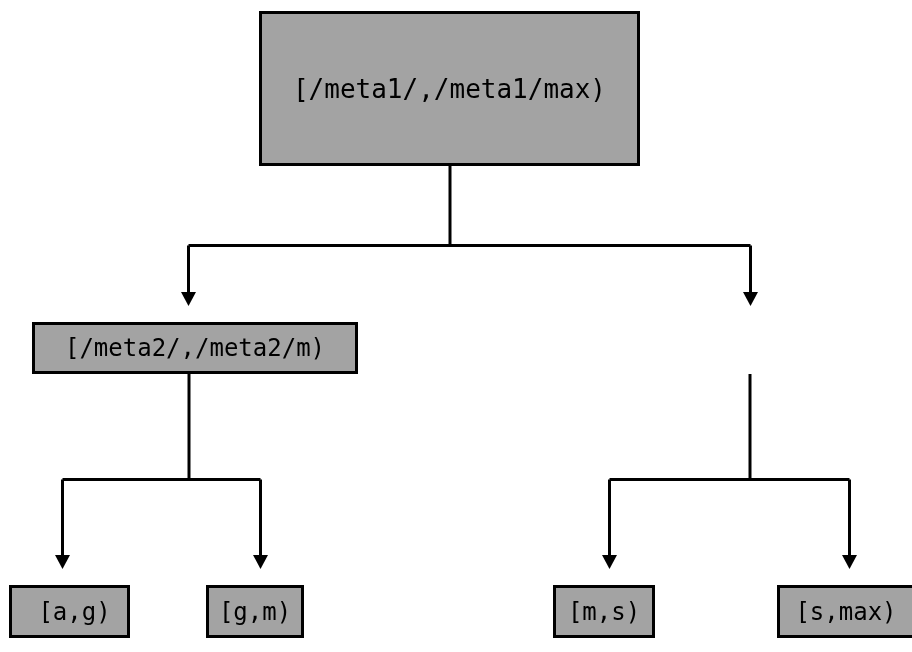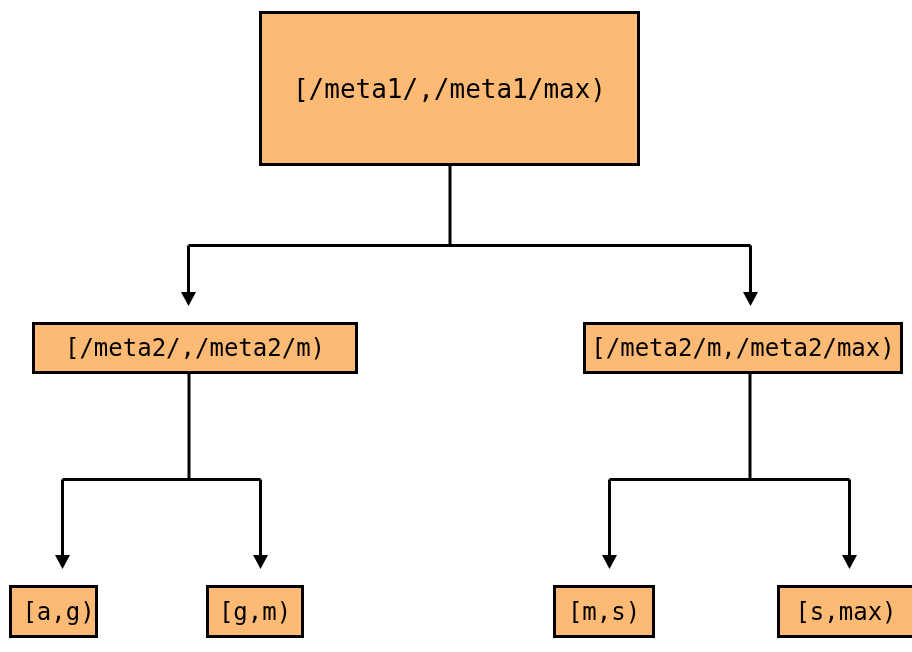--- a/index.html
+++ b/index.html
@@ -22,21 +22,21 @@
     position: absolute;
     left: 0;
     top: 0;
     width: 912px;
     height: 652px;
     pointer-events: none;
   }
   .node {
     position: absolute;
     box-sizing: border-box;
-    background: #fdba74;
+    background: #a3a3a3;
     border: 3px solid #000000;
     display: flex;
     align-items: center;
     justify-content: center;
     text-align: center;
     color: #000000;
     white-space: pre;
     line-height: 1;
     letter-spacing: 0;
   }
@@ -81,25 +81,22 @@
   </svg>
 
   <div class="node node-root" id="node-root" style="left: 259px; top: 11px; width: 381px; height: 155px; border-color: rgb(0, 0, 0); border-width: 3px; color: rgb(0, 0, 0);">
     <span class="node-label">[/meta1/,/meta1/max)</span>
   </div>
 
   <div class="node node-mid" id="node-mid_left" style="left: 32px; top: 322px; width: 326px; height: 52px; border-color: rgb(0, 0, 0); border-width: 3px; color: rgb(0, 0, 0);">
     <span class="node-label">[/meta2/,/meta2/m)</span>
   </div>
 
-  <div class="node node-mid" id="node-mid_right" style="left: 583px; top: 322px; width: 320px; height: 52px; border-color: rgb(0, 0, 0); border-width: 3px; color: rgb(0, 0, 0);">
-    <span class="node-label">[/meta2/m,/meta2/max)</span>
-  </div>
 
-  <div class="node node-leaf" id="node-leaf_ag" style="left: 9px; top: 585px; width: 89px; height: 53px; border-color: rgb(0, 0, 0); border-width: 3px; color: rgb(0, 0, 0); padding-left: 10px;">
+  <div class="node node-leaf" id="node-leaf_ag" style="left: 9px; top: 585px; width: 121px; height: 53px; border-color: rgb(0, 0, 0); border-width: 3px; color: rgb(0, 0, 0); padding-left: 10px;">
     <span class="node-label">[a,g)</span>
   </div>
 
   <div class="node node-leaf" id="node-leaf_ms" style="left: 553px; top: 585px; width: 102px; height: 53px; border-color: rgb(0, 0, 0); border-width: 3px; color: rgb(0, 0, 0);">
     <span class="node-label">[m,s)</span>
   </div>
 
   <div class="node node-leaf" id="node-leaf_gm" style="left: 206px; top: 585px; width: 98px; height: 53px; border-color: rgb(0, 0, 0); border-width: 3px; color: rgb(0, 0, 0);">
     <span class="node-label">[g,m)</span>
   </div>

